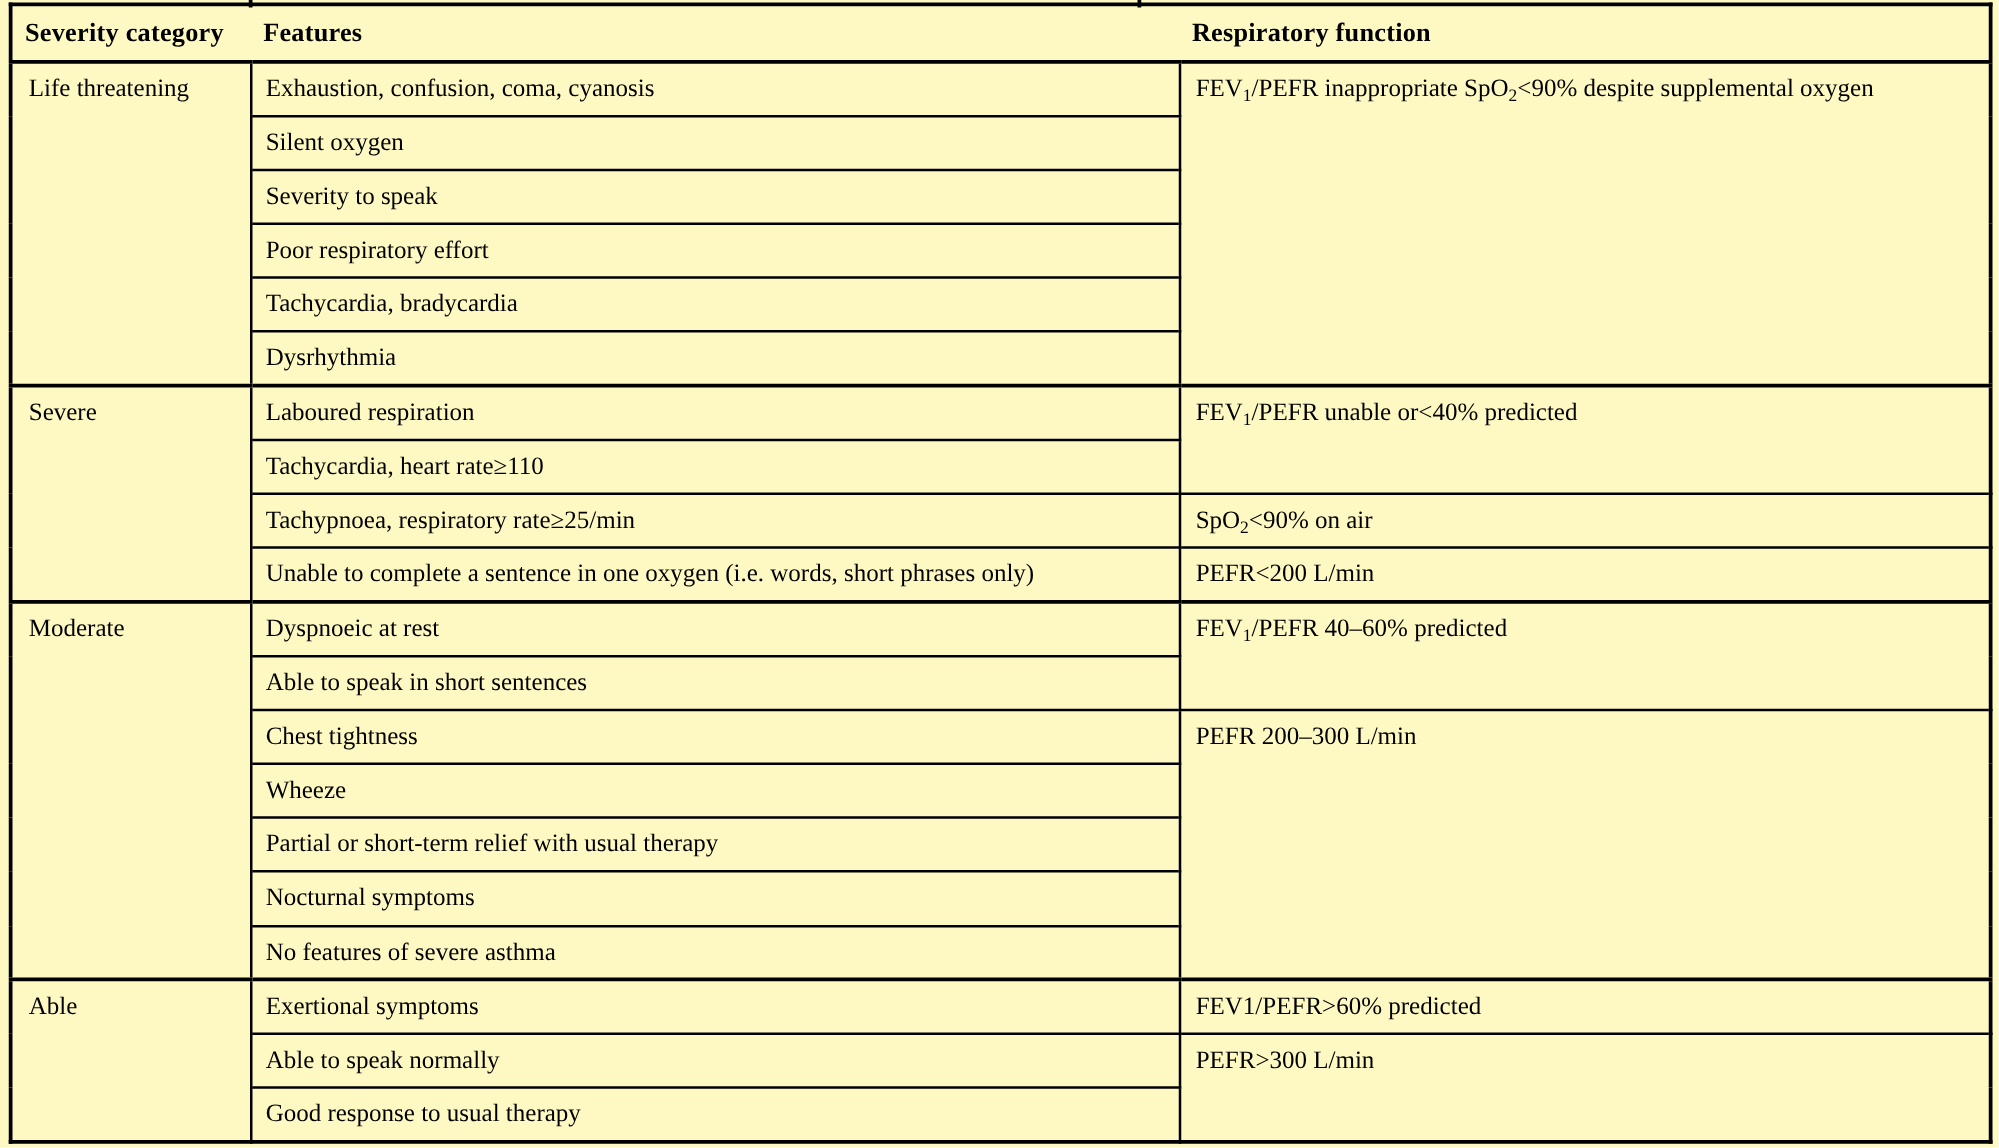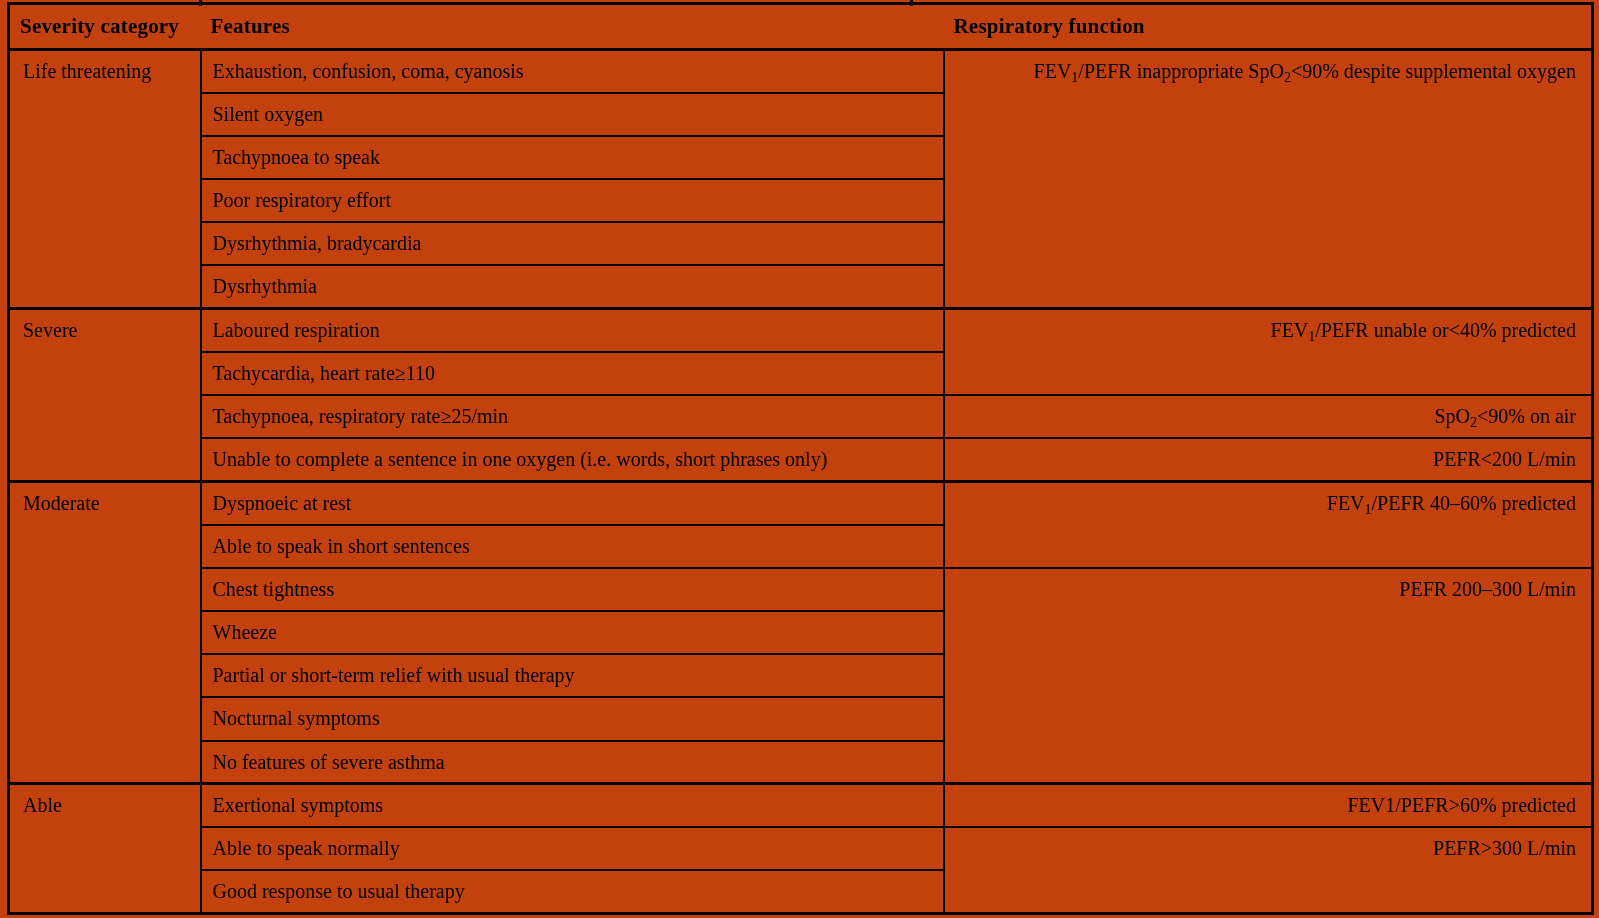--- a/index.html
+++ b/index.html
@@ -6,21 +6,21 @@
     margin: 0;
     padding: 0;
     background: #ffffff;
     font-family: "Liberation Serif", "DejaVu Serif", serif;
     color: #000000;
   }
   .page {
     position: relative;
     width: 1599px;
     height: 918px;
-    background: #c2410c;
+    background: #fef9c3;
     overflow: hidden;
   }
   .scan-tick {
     position: absolute;
     top: 0;
     width: 3px;
     height: 6px;
     background: #000;
   }
   .tick-1 { left: 199px; }
@@ -44,28 +44,28 @@
     text-align: left;
     vertical-align: middle;
     padding: 2px 4px 2px 10px;
     letter-spacing: 0.2px;
     white-space: nowrap;
   }
   td {
     border: 2px solid #000;
     font-size: 20px;
     vertical-align: top;
-    padding: 7px 15px 2px 11px;
+    padding: 7px 0 2px 11px;
     line-height: 27px;
     white-space: nowrap;
     overflow: hidden;
   }
   tr.section-start td { border-top: 3px solid #000; }
   td.category-cell { padding-left: 13px; }
-  td.respiratory-cell { padding-left: 12px; text-align: right; }
+  td.respiratory-cell { padding-left: 12px; }
   .sub {
     font-size: 14px;
     vertical-align: -4px;
     line-height: 0;
   }
 </style>
 </head>
 <body>
 
 <div class="page">
@@ -88,27 +88,27 @@
     <tbody>
         <tr class="section-start">
           <td class="category-cell" rowspan="6">Life threatening</td>
           <td class="feature-cell">Exhaustion, confusion, coma, cyanosis</td>
           <td class="respiratory-cell" rowspan="6"><span>FEV</span><span class="sub">1</span><span>/PEFR inappropriate SpO</span><span class="sub">2</span><span>&lt;90% despite supplemental oxygen</span></td>
         </tr>
         <tr>
           <td class="feature-cell">Silent oxygen</td>
         </tr>
         <tr>
-          <td class="feature-cell">Tachypnoea to speak</td>
+          <td class="feature-cell">Severity to speak</td>
         </tr>
         <tr>
           <td class="feature-cell">Poor respiratory effort</td>
         </tr>
         <tr>
-          <td class="feature-cell">Dysrhythmia, bradycardia</td>
+          <td class="feature-cell">Tachycardia, bradycardia</td>
         </tr>
         <tr>
           <td class="feature-cell">Dysrhythmia</td>
         </tr>
         <tr class="section-start">
           <td class="category-cell" rowspan="4">Severe</td>
           <td class="feature-cell">Laboured respiration</td>
           <td class="respiratory-cell" rowspan="2"><span>FEV</span><span class="sub">1</span><span>/PEFR unable or&lt;40% predicted</span></td>
         </tr>
         <tr>

